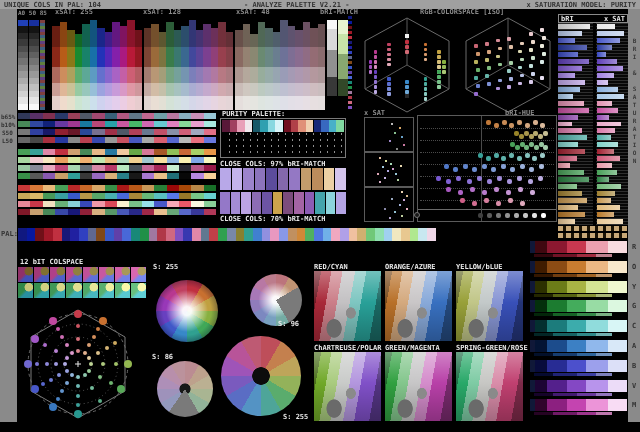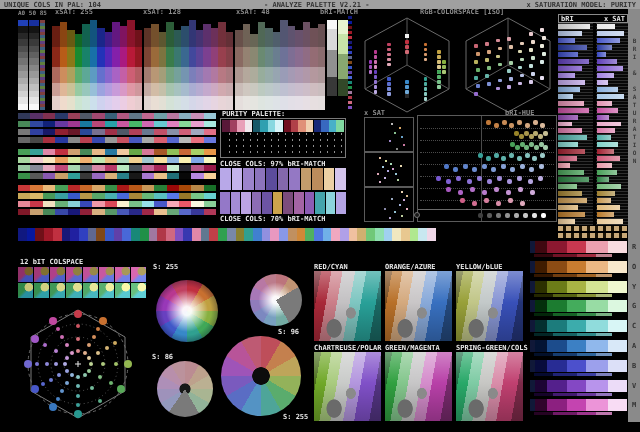--- a/index.html
+++ b/index.html
@@ -26,31 +26,38 @@
   .circ { position:absolute; border-radius:50%; }
   svg { position:absolute; left:0; top:0; overflow:visible; }
 </style>
 </head>
 <body>
 
 <div id="app">
 
   <div class="abs bar" style="left:0;top:0;width:640px;height:9px;">
     <span class="t d abs" style="left:4px;top:1px;">UNIQUE COLS IN PAL: 104</span>
-    <span class="t d abs" style="left:244px;top:1px;margin-left:20px;">- ANALYZE PALETTE V2.21 -</span>
+    <span class="t d abs" style="left:244px;top:1px;">- ANALYZE PALETTE V2.21 -</span>
     <span class="t d abs" style="right:4px;top:1px;">x SATURATION MODEL: PURITY</span>
   </div>
 
   <span class="t s6 abs" style="left:18px;top:9px;">A0 50 85</span>
   <span class="t abs" style="left:55px;top:8px;">xSAT: 255</span>
   <span class="t abs" style="left:143px;top:8px;">xSAT: 128</span>
   <span class="t abs" style="left:236px;top:8px;">xSAT: 48</span>
   <span class="t abs" style="left:320px;top:8px;">bRI-MATCH</span>
   <span class="t abs" style="left:420px;top:8px;">RGB-COLORSPACE [ISO]</span>
 
+  <div class="abs bar" style="left:0;top:9px;width:17px;height:413px;background:#8a8a8a;">
+    <span class="t d s6 abs" style="left:1px;top:104px;">b65%</span>
+    <span class="t d s6 abs" style="left:1px;top:112px;">b10%</span>
+    <span class="t d s6 abs" style="left:2px;top:120px;">S50</span>
+    <span class="t d s6 abs" style="left:2px;top:128px;">L50</span>
+    <span class="t d abs" style="left:1px;top:221px;">PAL:</span>
+  </div>
 
   <div class="abs bar" id="right-chrome" style="left:628px;top:9px;width:12px;height:413px;background:#8a8a8a;">
     <div class="chrome-v abs" style="left:3px;top:28px;">BRI &amp; SATURATION</div>
   <span class="t d abs" style="left: 4px; top: 234px;">R</span>
       <span class="t d abs" style="left: 4px; top: 253.8px;">O</span>
       <span class="t d abs" style="left: 4px; top: 273.6px;">Y</span>
       <span class="t d abs" style="left: 4px; top: 293.4px;">G</span>
       <span class="t d abs" style="left: 4px; top: 313.2px;">C</span>
       <span class="t d abs" style="left: 4px; top: 333px;">A</span>
       <span class="t d abs" style="left: 4px; top: 352.8px;">B</span>
@@ -853,35 +860,35 @@
       <div style="position: absolute; width: 4px; height: 4px; border-radius: 50%; left: 47.5px; top: 48.7417px; background: rgb(220, 154, 203);"></div>
       <div style="position: absolute; width: 4px; height: 4px; border-radius: 50%; left: 42.875px; top: 40.7309px; background: rgb(213, 132, 191);"></div>
       <div style="position: absolute; width: 4px; height: 4px; border-radius: 50%; left: 38.25px; top: 32.7202px; background: rgb(205, 110, 180);"></div>
       <div style="position: absolute; width: 4px; height: 4px; border-radius: 50%; left: 33.625px; top: 24.7095px; background: rgb(198, 88, 169);"></div>
       <div style="position: absolute; width: 8px; height: 8px; border-radius: 50%; left: 27px; top: 14.6987px; background: rgb(192, 72, 160);"></div>
     </div>
 
   <span class="t w abs" style="left:153px;top:263px;">S: 255</span>
   <div class="circ" id="wheel0" style="left: 156px; top: 280px; width: 62px; height: 62px; background: radial-gradient(circle, rgba(255, 255, 255, 0.95) 0px, rgba(255, 255, 255, 0.95) 10%, rgba(255, 255, 255, 0) 48%), radial-gradient(circle, transparent 55%, rgba(10, 10, 40, 0.55) 82%), conic-gradient(rgb(192, 48, 64) 0deg, rgb(192, 48, 64) 30deg, rgb(200, 112, 48) 30deg, rgb(200, 112, 48) 60deg, rgb(192, 160, 64) 60deg, rgb(192, 160, 64) 90deg, rgb(136, 176, 64) 90deg, rgb(136, 176, 64) 120deg, rgb(64, 168, 88) 120deg, rgb(64, 168, 88) 150deg, rgb(48, 160, 144) 150deg, rgb(48, 160, 144) 180deg, rgb(56, 136, 200) 180deg, rgb(56, 136, 200) 210deg, rgb(64, 88, 200) 210deg, rgb(64, 88, 200) 240deg, rgb(104, 64, 192) 240deg, rgb(104, 64, 192) 270deg, rgb(152, 56, 184) 270deg, rgb(152, 56, 184) 300deg, rgb(184, 56, 144) 300deg, rgb(184, 56, 144) 330deg, rgb(192, 64, 96) 330deg, rgb(192, 64, 96) 360deg);"></div>
   <div class="circ" id="wheel1" style="left: 250px; top: 274px; width: 52px; height: 52px; background: conic-gradient(from 60deg, rgb(122, 122, 122) 0deg, rgb(122, 122, 122) 90deg, transparent 0deg), radial-gradient(circle, rgba(255, 255, 255, 0.95) 0px, rgba(255, 255, 255, 0.95) 10%, rgba(255, 255, 255, 0) 48%), conic-gradient(rgb(188, 116, 124) 0deg, rgb(188, 116, 124) 30deg, rgb(192, 148, 116) 30deg, rgb(192, 148, 116) 60deg, rgb(188, 172, 124) 60deg, rgb(188, 172, 124) 90deg, rgb(160, 180, 124) 90deg, rgb(160, 180, 124) 120deg, rgb(124, 176, 136) 120deg, rgb(124, 176, 136) 150deg, rgb(116, 172, 164) 150deg, rgb(116, 172, 164) 180deg, rgb(120, 160, 192) 180deg, rgb(120, 160, 192) 210deg, rgb(124, 136, 192) 210deg, rgb(124, 136, 192) 240deg, rgb(144, 124, 188) 240deg, rgb(144, 124, 188) 270deg, rgb(168, 120, 184) 270deg, rgb(168, 120, 184) 300deg, rgb(184, 120, 164) 300deg, rgb(184, 120, 164) 330deg, rgb(188, 124, 140) 330deg, rgb(188, 124, 140) 360deg);"></div>
-  <span class="t w abs" style="left:278px;top:328px;">S: 96</span>
+  <span class="t w abs" style="left:278px;top:320px;">S: 96</span>
   <span class="t w abs" style="left:152px;top:353px;">S: 86</span>
   <div class="circ" id="wheel2" style="left: 157px; top: 361px; width: 56px; height: 56px; background: conic-gradient(from 150deg, rgb(122, 122, 122) 0deg, rgb(122, 122, 122) 65deg, transparent 0deg), radial-gradient(circle, rgb(24, 24, 24) 0px, rgb(24, 24, 24) 13%, transparent 15%), conic-gradient(rgb(187, 140, 146) 0deg, rgb(187, 140, 146) 30deg, rgb(189, 161, 140) 30deg, rgb(189, 161, 140) 60deg, rgb(187, 176, 146) 60deg, rgb(187, 176, 146) 90deg, rgb(169, 181, 146) 90deg, rgb(169, 181, 146) 120deg, rgb(146, 179, 153) 120deg, rgb(146, 179, 153) 150deg, rgb(140, 176, 171) 150deg, rgb(140, 176, 171) 180deg, rgb(143, 169, 189) 180deg, rgb(143, 169, 189) 210deg, rgb(146, 153, 189) 210deg, rgb(146, 153, 189) 240deg, rgb(158, 146, 187) 240deg, rgb(158, 146, 187) 270deg, rgb(174, 143, 184) 270deg, rgb(174, 143, 184) 300deg, rgb(184, 143, 171) 300deg, rgb(184, 143, 171) 330deg, rgb(187, 146, 156) 330deg, rgb(187, 146, 156) 360deg);"></div>
   <div class="circ" id="wheel3" style="left: 221px; top: 336px; width: 80px; height: 80px; background: radial-gradient(circle, rgb(12, 12, 12) 0px, rgb(12, 12, 12) 15%, transparent 16%), radial-gradient(circle, transparent 68%, rgba(255, 255, 255, 0.3) 90%), conic-gradient(rgb(190, 78, 90) 0deg, rgb(190, 78, 90) 30deg, rgb(196, 128, 78) 30deg, rgb(196, 128, 78) 60deg, rgb(190, 165, 90) 60deg, rgb(190, 165, 90) 90deg, rgb(147, 178, 90) 90deg, rgb(147, 178, 90) 120deg, rgb(90, 172, 109) 120deg, rgb(90, 172, 109) 150deg, rgb(78, 165, 153) 150deg, rgb(78, 165, 153) 180deg, rgb(84, 147, 196) 180deg, rgb(84, 147, 196) 210deg, rgb(90, 109, 196) 210deg, rgb(90, 109, 196) 240deg, rgb(122, 90, 190) 240deg, rgb(122, 90, 190) 270deg, rgb(159, 84, 184) 270deg, rgb(159, 84, 184) 300deg, rgb(184, 84, 153) 300deg, rgb(184, 84, 153) 330deg, rgb(190, 90, 115) 330deg, rgb(190, 90, 115) 360deg);"></div>
   <span class="t w abs" style="left:283px;top:413px;">S: 255</span>
 
   <span class="t w abs" style="left:314px;top:263px;">RED/CYAN</span>
   <span class="t w abs" style="left:385px;top:263px;">ORANGE/AZURE</span>
   <span class="t w abs" style="left:456px;top:263px;">YELLOW/bLUE</span>
   <div class="abs comp" style="left: 314px; top: 271px; width: 67px; height: 70px; background: radial-gradient(at 30% 82%, rgb(106, 106, 106) 0px, rgb(106, 106, 106) 11%, transparent 12%), radial-gradient(at 55% 60%, rgb(138, 138, 138) 0px, rgb(138, 138, 138) 9%, transparent 10%), linear-gradient(rgba(255, 255, 255, 0.35), rgba(255, 255, 255, 0) 45%, rgba(0, 0, 0, 0.25)), linear-gradient(100deg, rgb(109, 26, 36) 0px, rgb(109, 26, 36) 9%, rgb(168, 40, 56) 9%, rgb(168, 40, 56) 22%, rgb(203, 126, 136) 22%, rgb(203, 126, 136) 36%, rgb(195, 193, 195) 36%, rgb(195, 193, 195) 52%, rgb(126, 198, 193) 52%, rgb(126, 198, 193) 66%, rgb(40, 160, 152) 66%, rgb(40, 160, 152) 85%, rgb(26, 104, 99) 85%, rgb(26, 104, 99) 100%);"></div>
   <div class="abs comp" style="left: 385px; top: 271px; width: 67px; height: 70px; background: radial-gradient(at 30% 82%, rgb(106, 106, 106) 0px, rgb(106, 106, 106) 11%, transparent 12%), radial-gradient(at 55% 60%, rgb(138, 138, 138) 0px, rgb(138, 138, 138) 9%, transparent 10%), linear-gradient(rgba(255, 255, 255, 0.35), rgba(255, 255, 255, 0) 45%, rgba(0, 0, 0, 0.25)), linear-gradient(100deg, rgb(120, 73, 26) 0px, rgb(120, 73, 26) 9%, rgb(184, 112, 40) 9%, rgb(184, 112, 40) 22%, rgb(212, 169, 126) 22%, rgb(212, 169, 126) 36%, rgb(201, 198, 199) 36%, rgb(201, 198, 199) 52%, rgb(136, 169, 217) 52%, rgb(136, 169, 217) 66%, rgb(56, 112, 192) 66%, rgb(56, 112, 192) 85%, rgb(36, 73, 125) 85%, rgb(36, 73, 125) 100%);"></div>
   <div class="abs comp" style="left: 456px; top: 271px; width: 67px; height: 70px; background: radial-gradient(at 30% 82%, rgb(106, 106, 106) 0px, rgb(106, 106, 106) 11%, transparent 12%), radial-gradient(at 55% 60%, rgb(138, 138, 138) 0px, rgb(138, 138, 138) 9%, transparent 10%), linear-gradient(rgba(255, 255, 255, 0.35), rgba(255, 255, 255, 0) 45%, rgba(0, 0, 0, 0.25)), linear-gradient(100deg, rgb(99, 104, 36) 0px, rgb(99, 104, 36) 9%, rgb(152, 160, 56) 9%, rgb(152, 160, 56) 22%, rgb(193, 198, 136) 22%, rgb(193, 198, 136) 36%, rgb(195, 201, 201) 36%, rgb(195, 201, 201) 52%, rgb(136, 150, 212) 52%, rgb(136, 150, 212) 66%, rgb(56, 80, 184) 66%, rgb(56, 80, 184) 85%, rgb(36, 52, 120) 85%, rgb(36, 52, 120) 100%);"></div>
   <span class="t w abs" style="left:314px;top:344px;">ChARTREUSE/POLAR</span>
   <span class="t w abs" style="left:385px;top:344px;">GREEN/MAGENTA</span>
-  <span class="t w abs" style="left:456px;top:344px;">SPRING-GREEN/COLS</span>
+  <span class="t w abs" style="left:456px;top:344px;">SPRING-GREEN/ROSE</span>
   <div class="abs comp" style="left: 314px; top: 352px; width: 67px; height: 69px; background: radial-gradient(at 30% 82%, rgb(106, 106, 106) 0px, rgb(106, 106, 106) 11%, transparent 12%), radial-gradient(at 55% 60%, rgb(138, 138, 138) 0px, rgb(138, 138, 138) 9%, transparent 10%), linear-gradient(rgba(255, 255, 255, 0.35), rgba(255, 255, 255, 0) 45%, rgba(0, 0, 0, 0.25)), linear-gradient(100deg, rgb(73, 109, 26) 0px, rgb(73, 109, 26) 9%, rgb(112, 168, 40) 9%, rgb(112, 168, 40) 22%, rgb(169, 203, 126) 22%, rgb(169, 203, 126) 36%, rgb(201, 203, 201) 36%, rgb(201, 203, 201) 52%, rgb(179, 150, 222) 52%, rgb(179, 150, 222) 66%, rgb(128, 80, 200) 66%, rgb(128, 80, 200) 85%, rgb(83, 52, 130) 85%, rgb(83, 52, 130) 100%);"></div>
   <div class="abs comp" style="left: 385px; top: 352px; width: 67px; height: 69px; background: radial-gradient(at 30% 82%, rgb(106, 106, 106) 0px, rgb(106, 106, 106) 11%, transparent 12%), radial-gradient(at 55% 60%, rgb(138, 138, 138) 0px, rgb(138, 138, 138) 9%, transparent 10%), linear-gradient(rgba(255, 255, 255, 0.35), rgba(255, 255, 255, 0) 45%, rgba(0, 0, 0, 0.25)), linear-gradient(100deg, rgb(31, 104, 42) 0px, rgb(31, 104, 42) 9%, rgb(48, 160, 64) 9%, rgb(48, 160, 64) 22%, rgb(131, 198, 140) 22%, rgb(131, 198, 140) 36%, rgb(199, 198, 199) 36%, rgb(199, 198, 199) 52%, rgb(212, 140, 203) 52%, rgb(212, 140, 203) 66%, rgb(184, 64, 168) 66%, rgb(184, 64, 168) 85%, rgb(120, 42, 109) 85%, rgb(120, 42, 109) 100%);"></div>
   <div class="abs comp" style="left: 456px; top: 352px; width: 67px; height: 69px; background: radial-gradient(at 30% 82%, rgb(106, 106, 106) 0px, rgb(106, 106, 106) 11%, transparent 12%), radial-gradient(at 55% 60%, rgb(138, 138, 138) 0px, rgb(138, 138, 138) 9%, transparent 10%), linear-gradient(rgba(255, 255, 255, 0.35), rgba(255, 255, 255, 0) 45%, rgba(0, 0, 0, 0.25)), linear-gradient(100deg, rgb(26, 109, 68) 0px, rgb(26, 109, 68) 9%, rgb(40, 168, 104) 9%, rgb(40, 168, 104) 22%, rgb(126, 203, 164) 22%, rgb(126, 203, 164) 36%, rgb(199, 199, 196) 36%, rgb(199, 199, 196) 52%, rgb(217, 140, 169) 52%, rgb(217, 140, 169) 66%, rgb(192, 64, 112) 66%, rgb(192, 64, 112) 85%, rgb(125, 42, 73) 85%, rgb(125, 42, 73) 100%);"></div>
 
   <div class="abs hatch-t" style="left:558px;top:226px;width:69px;height:5px;"></div>
   <div class="abs hatch-t" style="left:558px;top:233px;width:69px;height:5px;"></div>
   <div class="abs" id="primary-rows" style="left:530px;top:241px;width:97px;">
       <div style="position: absolute; left: 0px; top: 0px; width: 97px; height: 12px; background: linear-gradient(to right, rgb(16, 24, 56) 0px, rgb(16, 24, 56) 5px, rgb(64, 8, 16) 5px, rgb(64, 8, 16) 18%, rgb(140, 24, 48) 18%, rgb(140, 24, 48) 38%, rgb(200, 56, 80) 38%, rgb(200, 56, 80) 58%, rgb(236, 160, 176) 58%, rgb(236, 160, 176) 80%, rgb(248, 220, 224) 80%, rgb(248, 220, 224) 100%);"></div>
       <div style="position: absolute; left: 4px; top: 13px; width: 78px; height: 3px; background: linear-gradient(to right, rgb(51, 6, 13) 0px, rgb(51, 6, 13) 25%, rgb(112, 19, 38) 25%, rgb(112, 19, 38) 55%, rgb(160, 45, 64) 55%, rgb(160, 45, 64) 80%, rgb(189, 128, 141) 80%, rgb(189, 128, 141) 100%);"></div>
       <div style="position: absolute; left: 0px; top: 19.8px; width: 97px; height: 12px; background: linear-gradient(to right, rgb(16, 24, 56) 0px, rgb(16, 24, 56) 5px, rgb(64, 28, 0) 5px, rgb(64, 28, 0) 18%, rgb(140, 76, 20) 18%, rgb(140, 76, 20) 38%, rgb(200, 124, 48) 38%, rgb(200, 124, 48) 58%, rgb(236, 184, 132) 58%, rgb(236, 184, 132) 80%, rgb(248, 232, 204) 80%, rgb(248, 232, 204) 100%);"></div>

